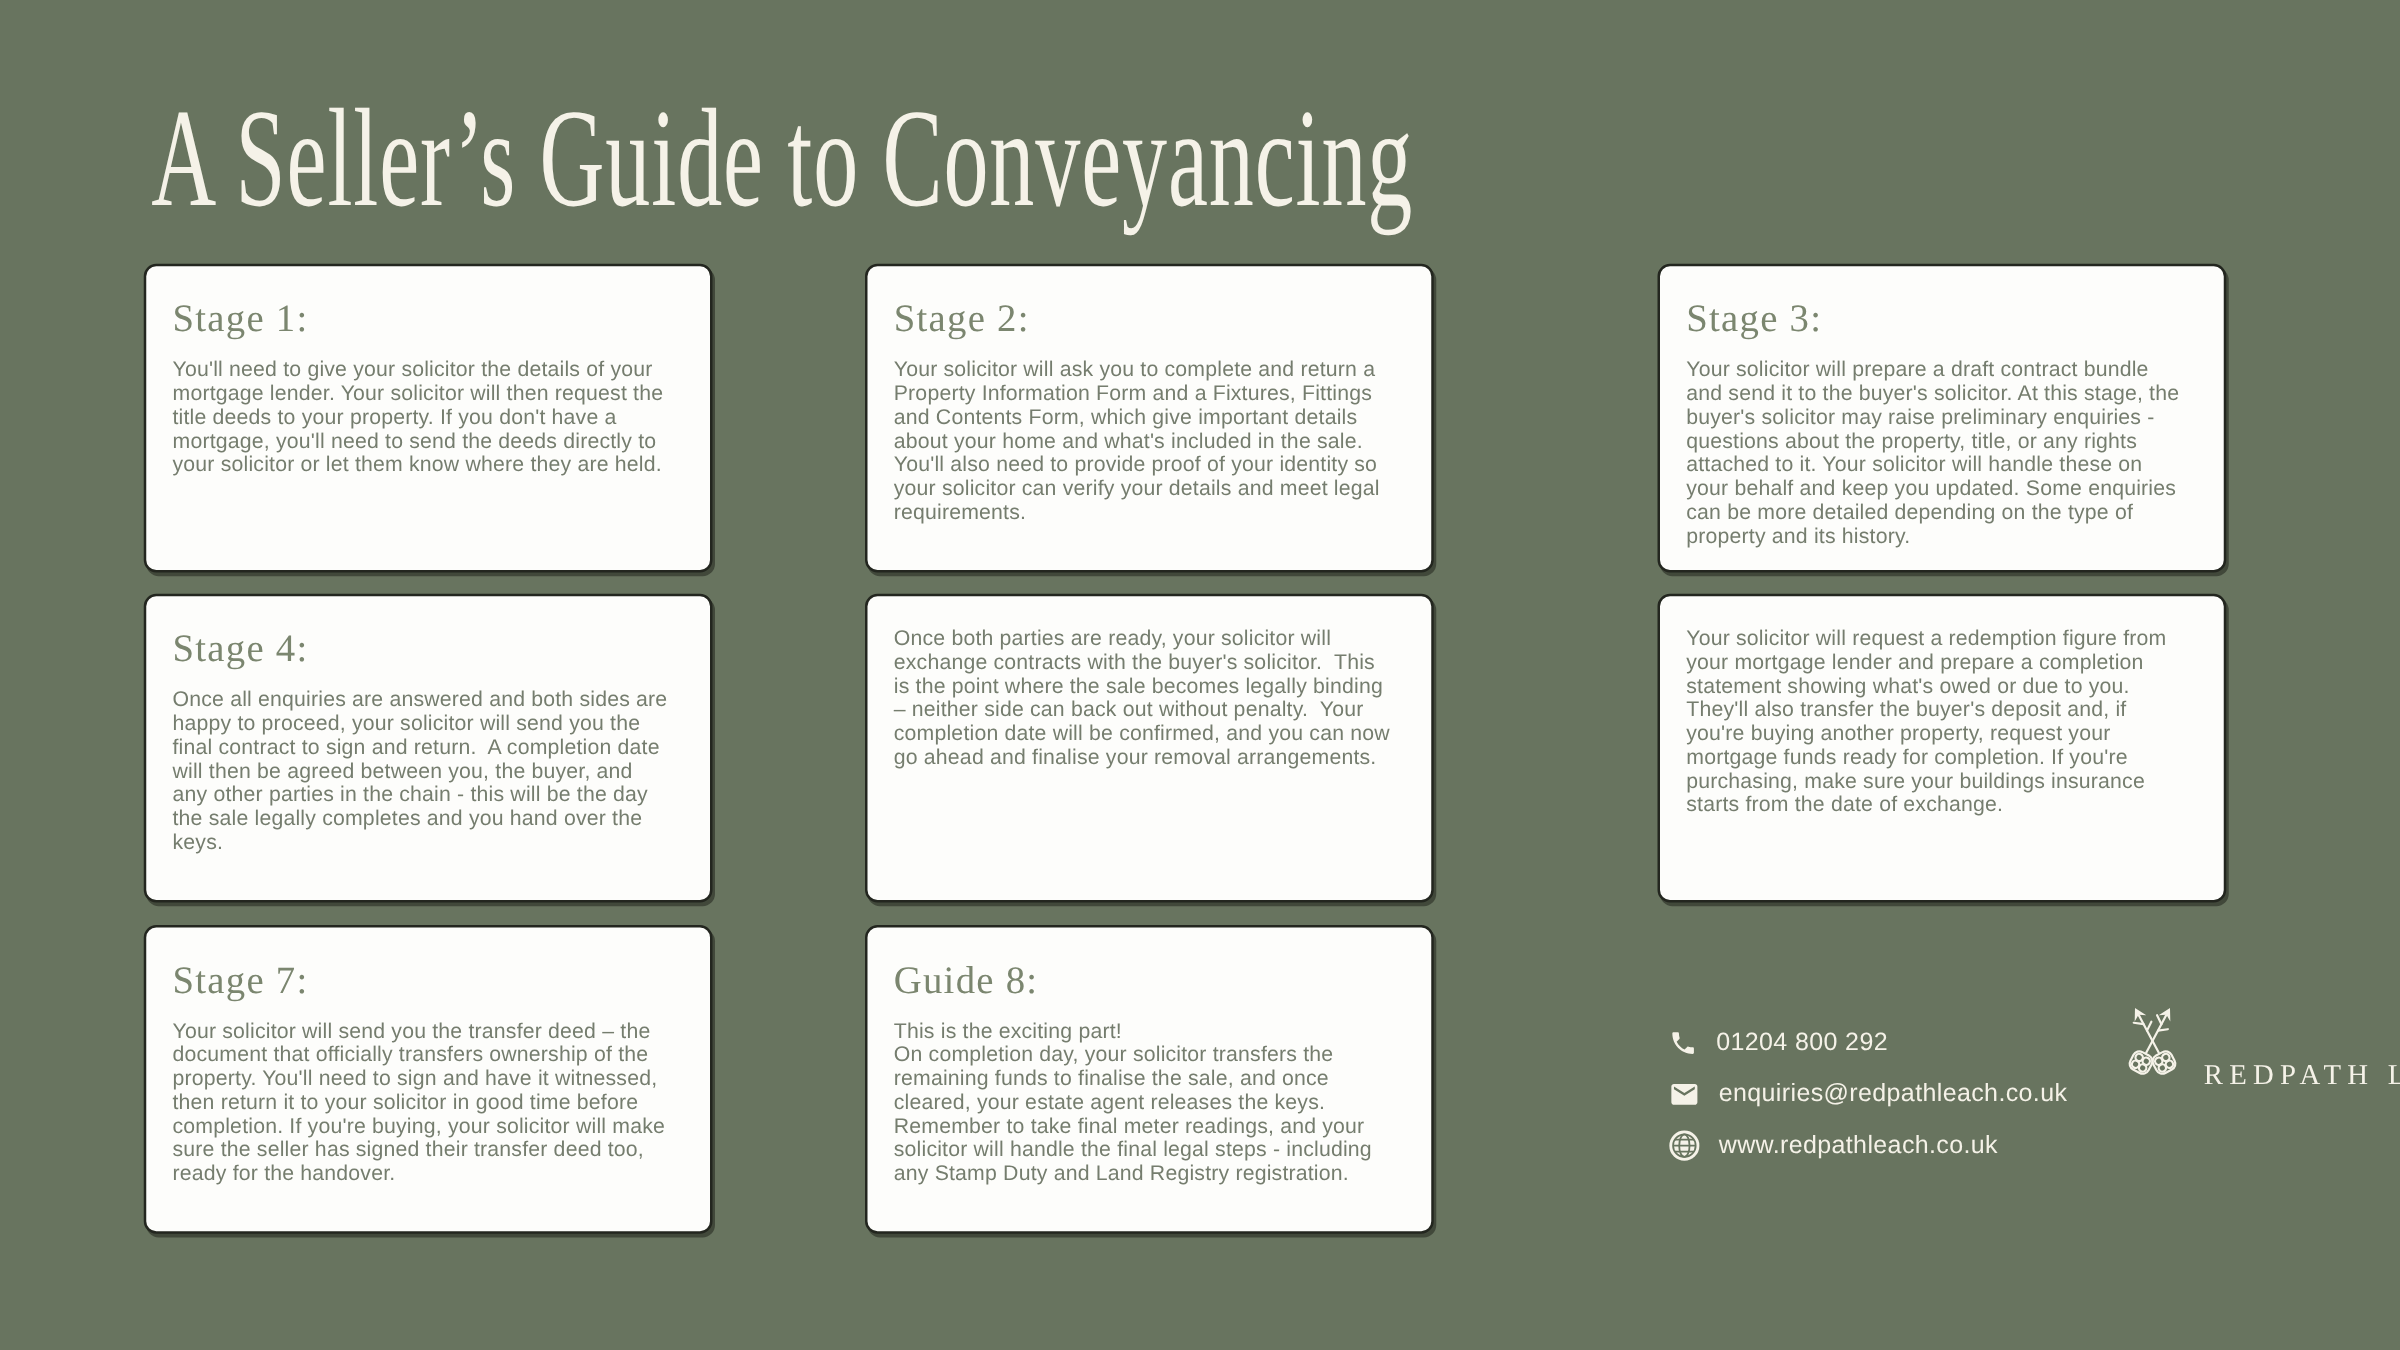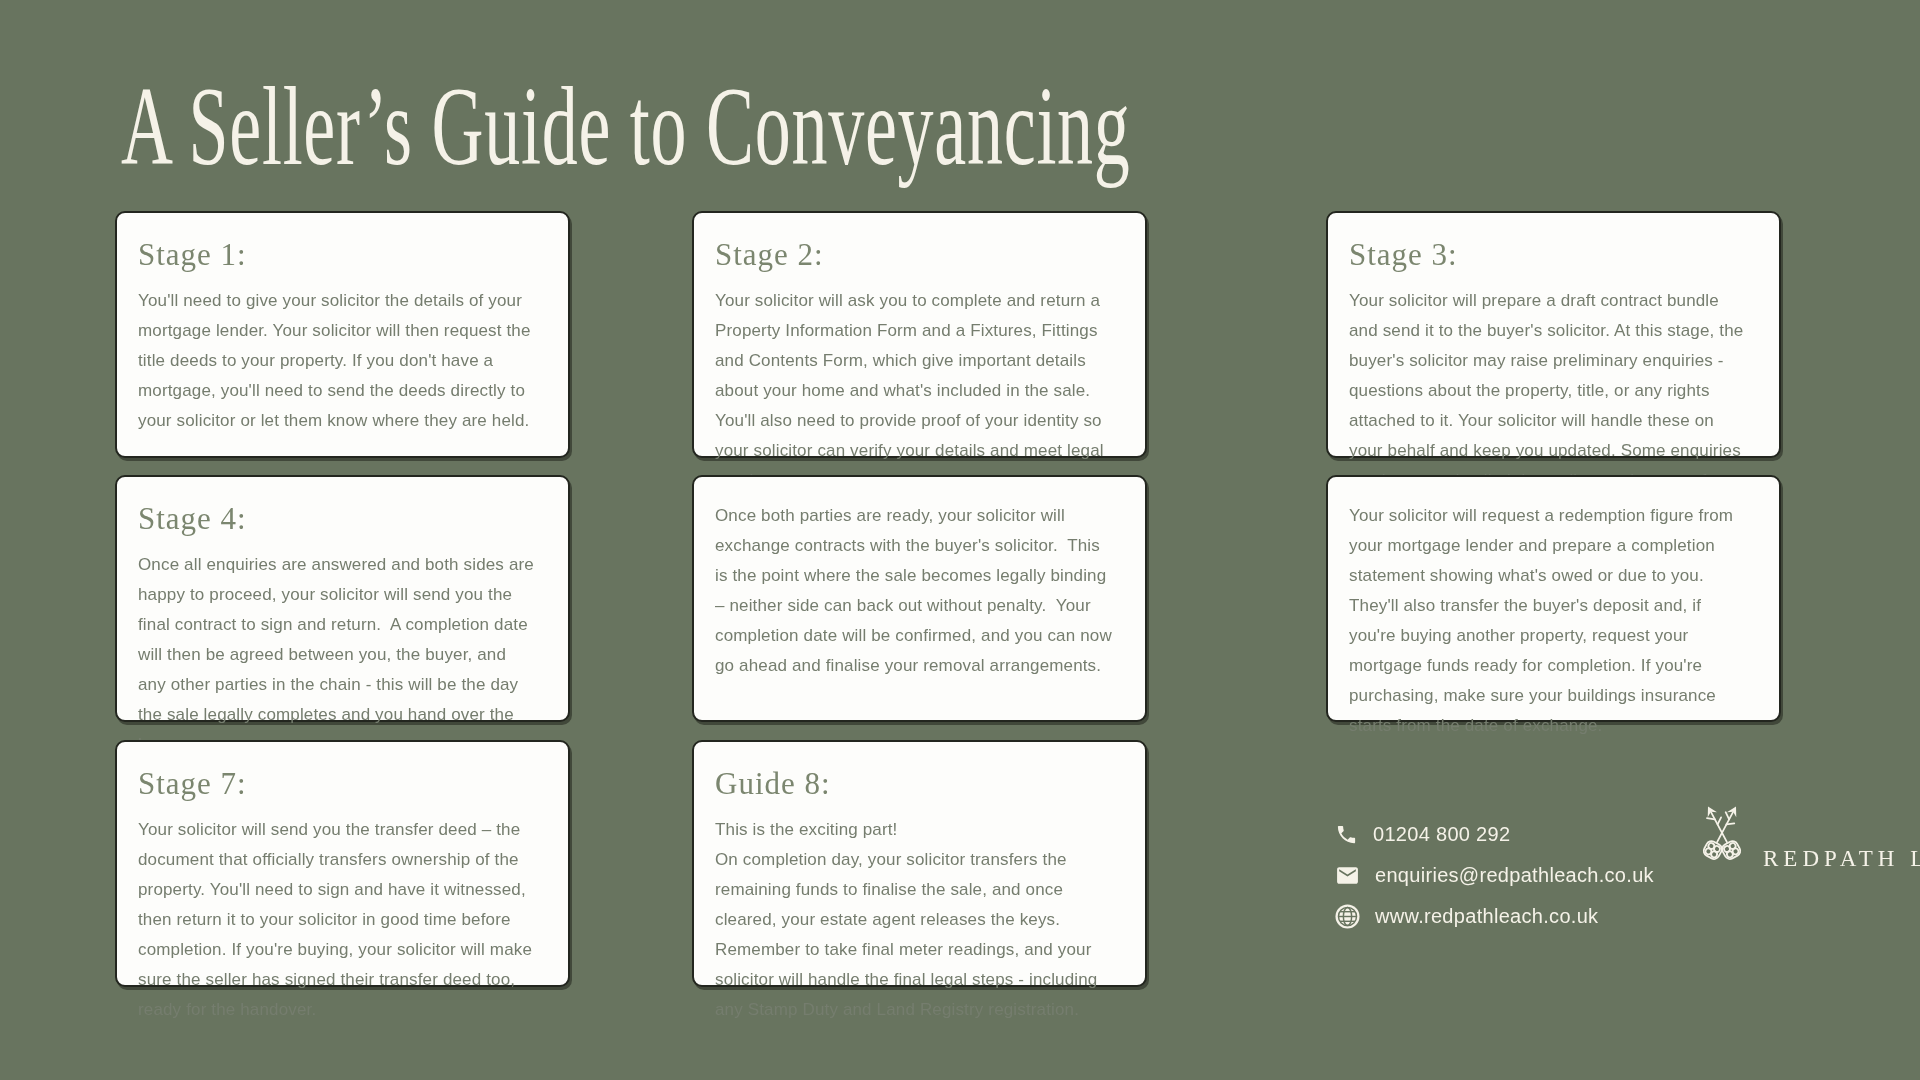--- a/index.html
+++ b/index.html
@@ -45,21 +45,21 @@
   .stage-title{
     font-family:"Liberation Serif",serif;
     font-weight:400;
     font-size:31px;
     color:var(--heading);
     letter-spacing:1px;
     margin-bottom:13px;
   }
   .stage-body{
     font-size:17px;
-    line-height:30px;
+    line-height:19px;
     color:var(--body-text);
     letter-spacing:.15px;
     white-space:pre-line;
   }
   .contact{
     position:absolute;left:1287px;top:821px;
     display:flex;flex-direction:column;gap:15px;justify-content:space-between;
   }
   .contact-row{display:flex;align-items:center;gap:15px;height:26px;}
   .contact-row svg{flex:0 0 auto;display:block;}

